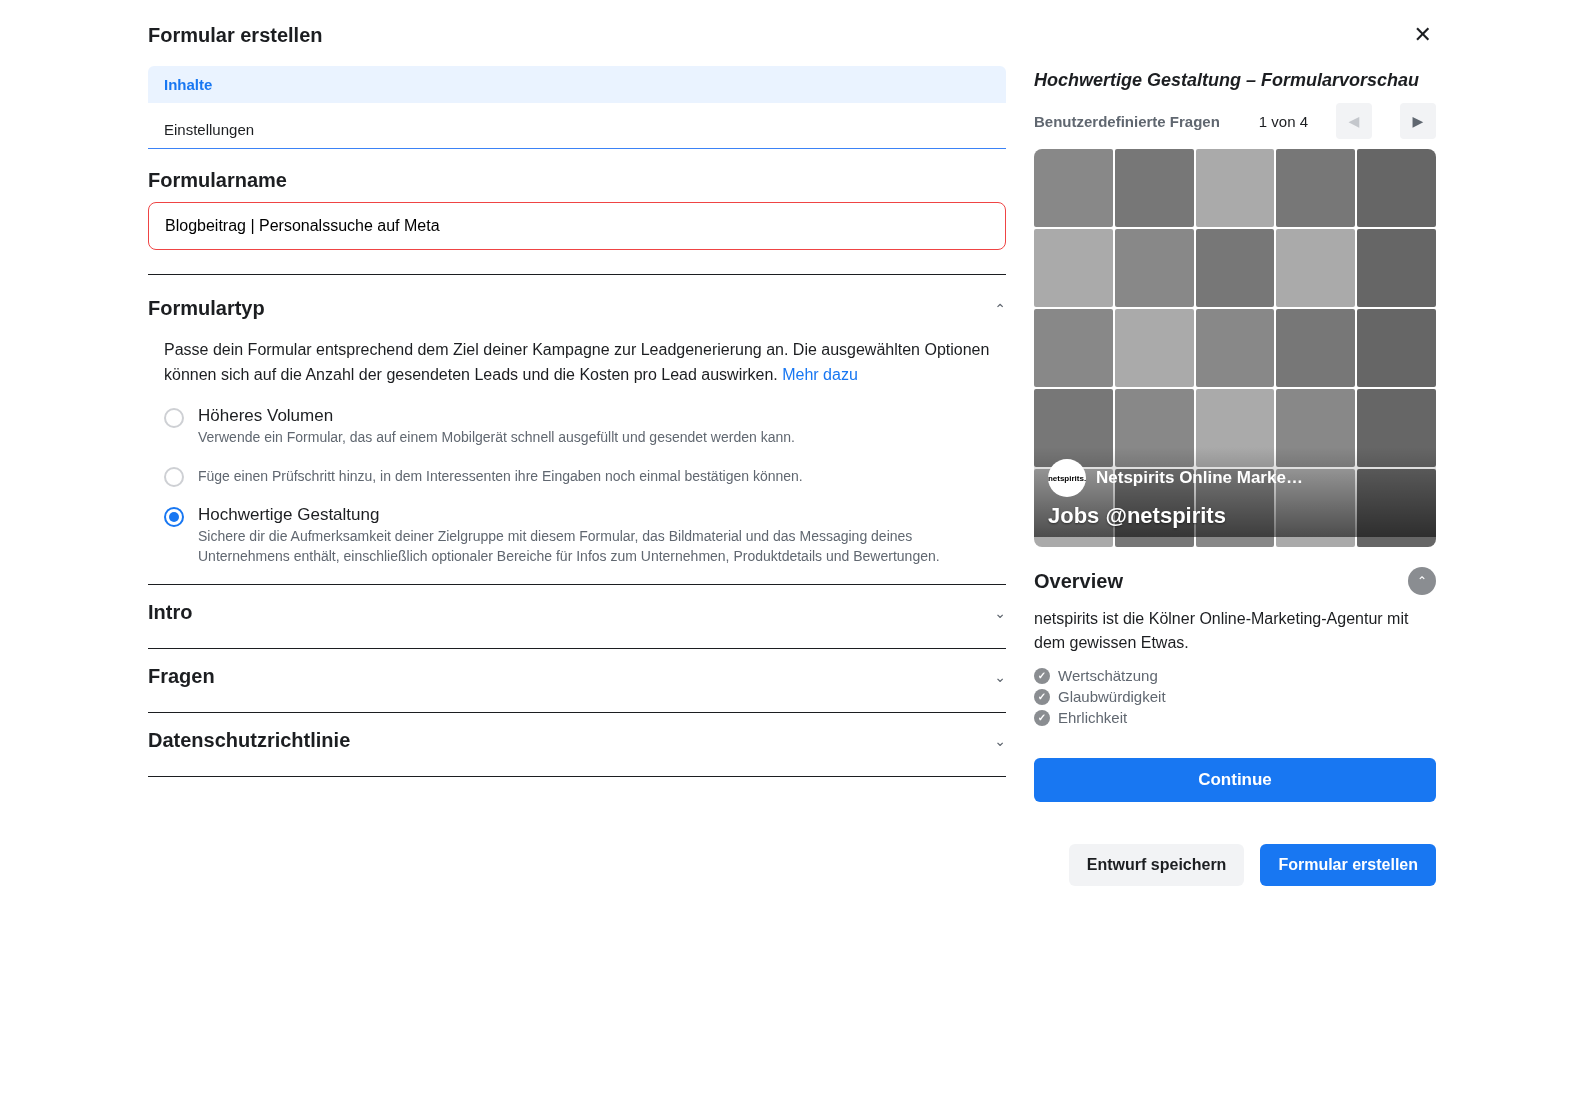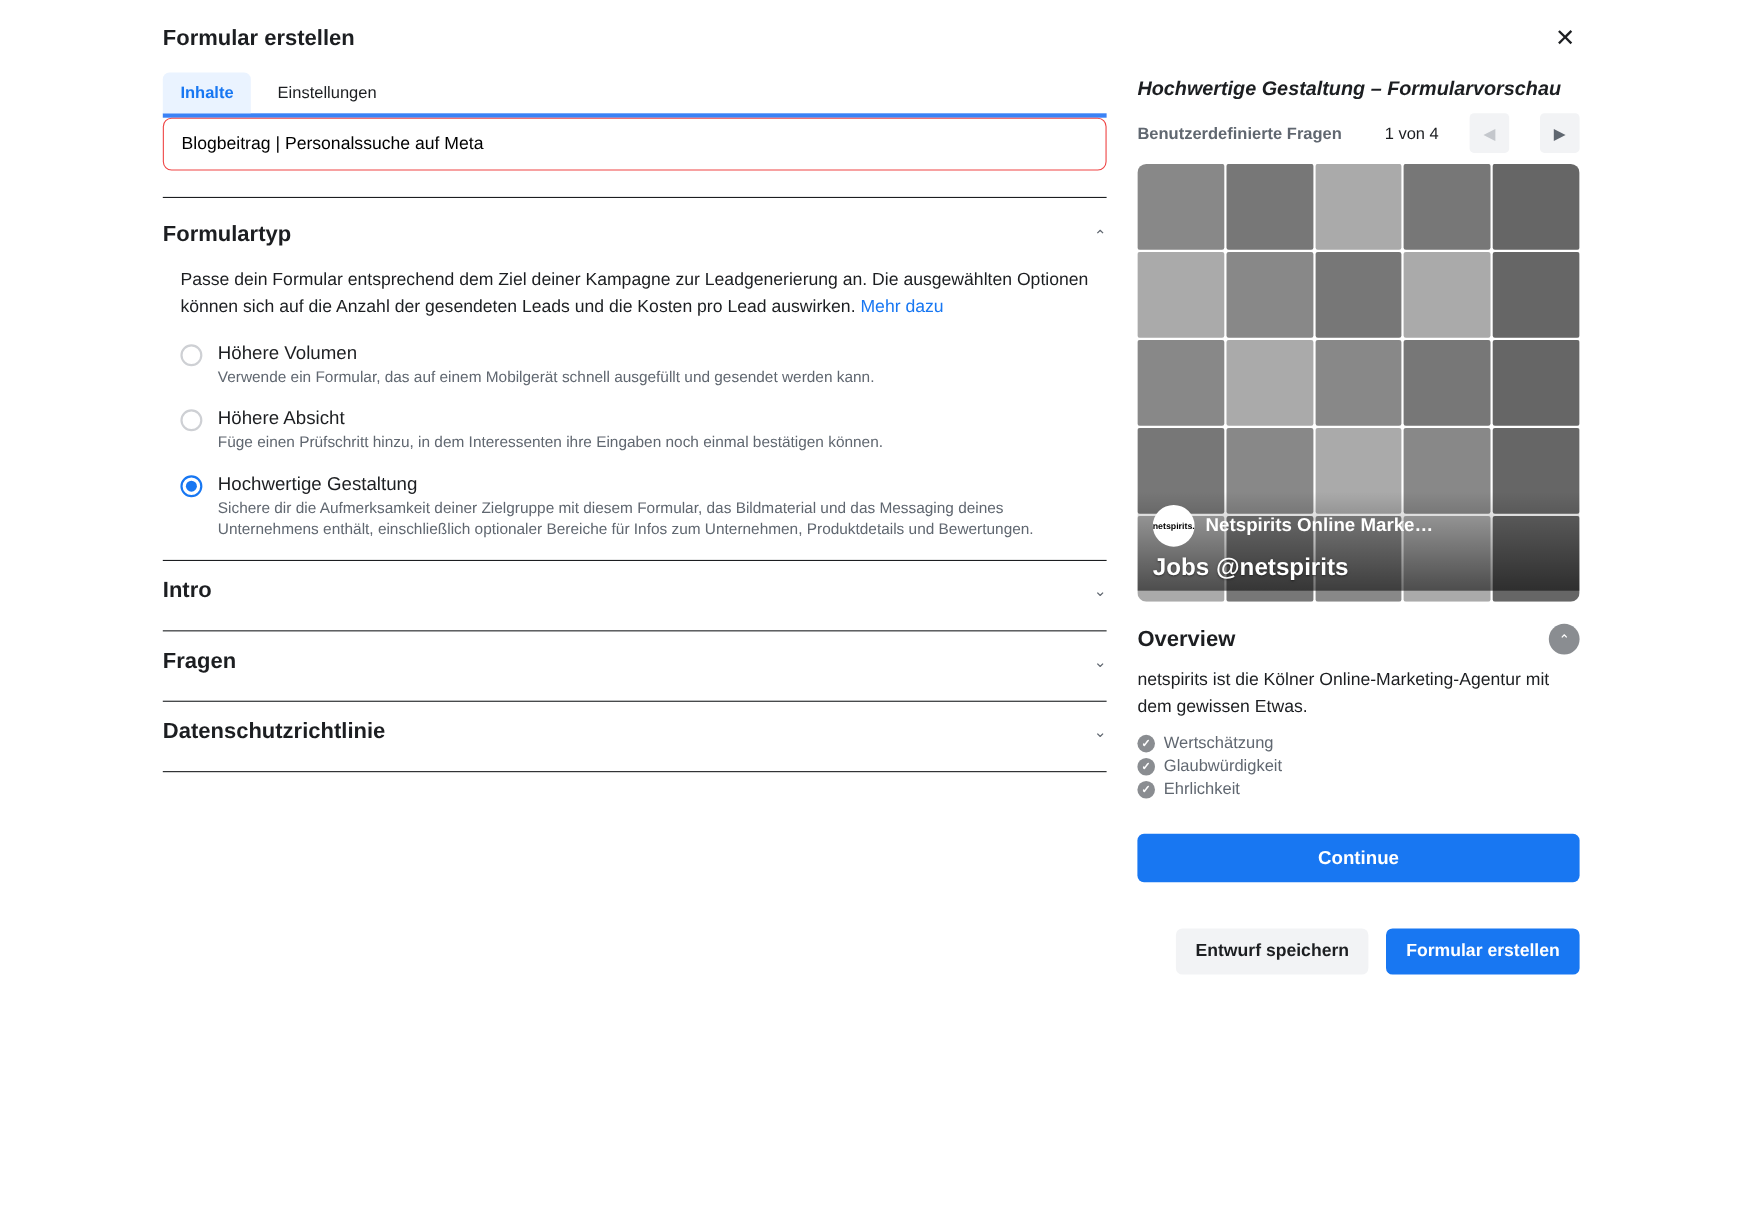--- a/index.html
+++ b/index.html
@@ -34,21 +34,22 @@
       padding: 0 16px 16px;
     }
     .left { flex: 1 1 auto; }
     .right { width: 402px; flex: 0 0 402px; margin-left: auto; }
 
     
     .tabs {
       display: flex;
       gap: 8px;
       margin-top: 8px;
-      border-bottom: 4px solid #3b82f6;
+      border-bottom: 1px solid #3b82f6;
+      flex-direction: column;
     }
     .tab {
       padding: 10px 16px;
       font-size: 15px;
       color: #1c1e21;
       cursor: pointer;
       border-radius: 6px 6px 0 0;
     }
     .tab.active {
       color: #1877f2;
@@ -283,45 +284,45 @@
 </div>
 
 <div class="two-col">
   <div class="left">
 
     <div class="tabs">
       <div class="tab active">Inhalte</div>
       <div class="tab">Einstellungen</div>
     </div>
 
+    <div class="sect-label">Formularname</div>
     <input class="form-name-input" value="Blogbeitrag | Personalssuche auf Meta" style="">
 
     <hr class="divider">
 
     <div class="collapsible-head">
       <h3>Formulartyp</h3>
       <span class="chev">⌃</span>
     </div>
 
     <div class="description">
       <span>Passe dein Formular entsprechend dem Ziel deiner Kampagne zur Leadgenerierung an. Die ausgewählten Optionen können sich auf die Anzahl der gesendeten Leads und die Kosten pro Lead auswirken. </span><a href="#">Mehr dazu</a>
     </div>
 
     <div class="radio-list">
       <div class="radio-opt">
         <div class="radio-circle"></div>
         <div>
-          <div class="radio-title">Höhere Volumen</div>
+          <div class="radio-title">Höheres Volumen</div>
           <div class="radio-sub">Verwende ein Formular, das auf einem Mobilgerät schnell ausgefüllt und gesendet werden kann.</div>
         </div>
       </div>
       <div class="radio-opt">
         <div class="radio-circle"></div>
         <div>
-          <div class="radio-title">Höhere Absicht</div>
           <div class="radio-sub">Füge einen Prüfschritt hinzu, in dem Interessenten ihre Eingaben noch einmal bestätigen können.</div>
         </div>
       </div>
       <div class="radio-opt">
         <div class="radio-circle selected"></div>
         <div>
           <div class="radio-title">Hochwertige Gestaltung</div>
           <div class="radio-sub">Sichere dir die Aufmerksamkeit deiner Zielgruppe mit diesem Formular, das Bildmaterial und das Messaging deines Unternehmens enthält, einschließlich optionaler Bereiche für Infos zum Unternehmen, Produktdetails und Bewertungen.</div>
         </div>
       </div>

